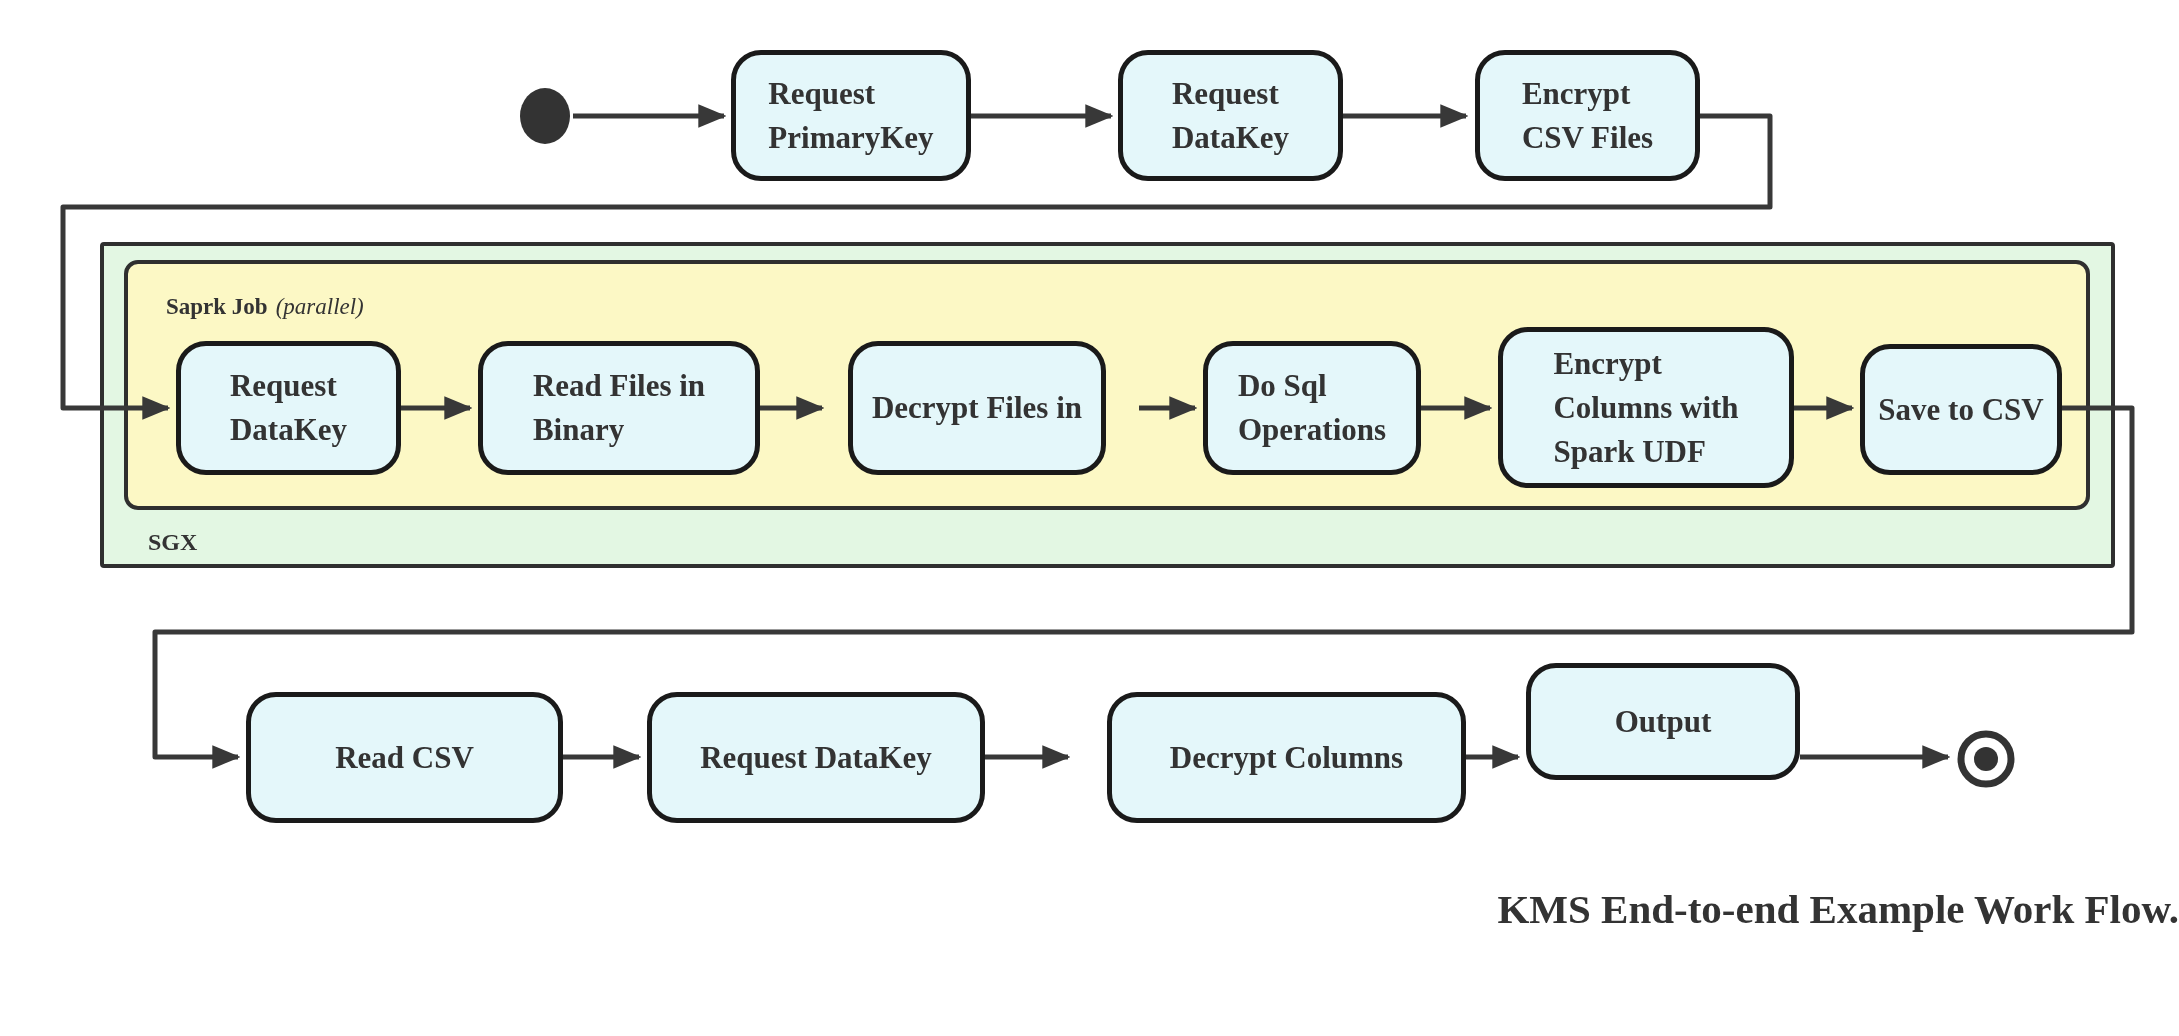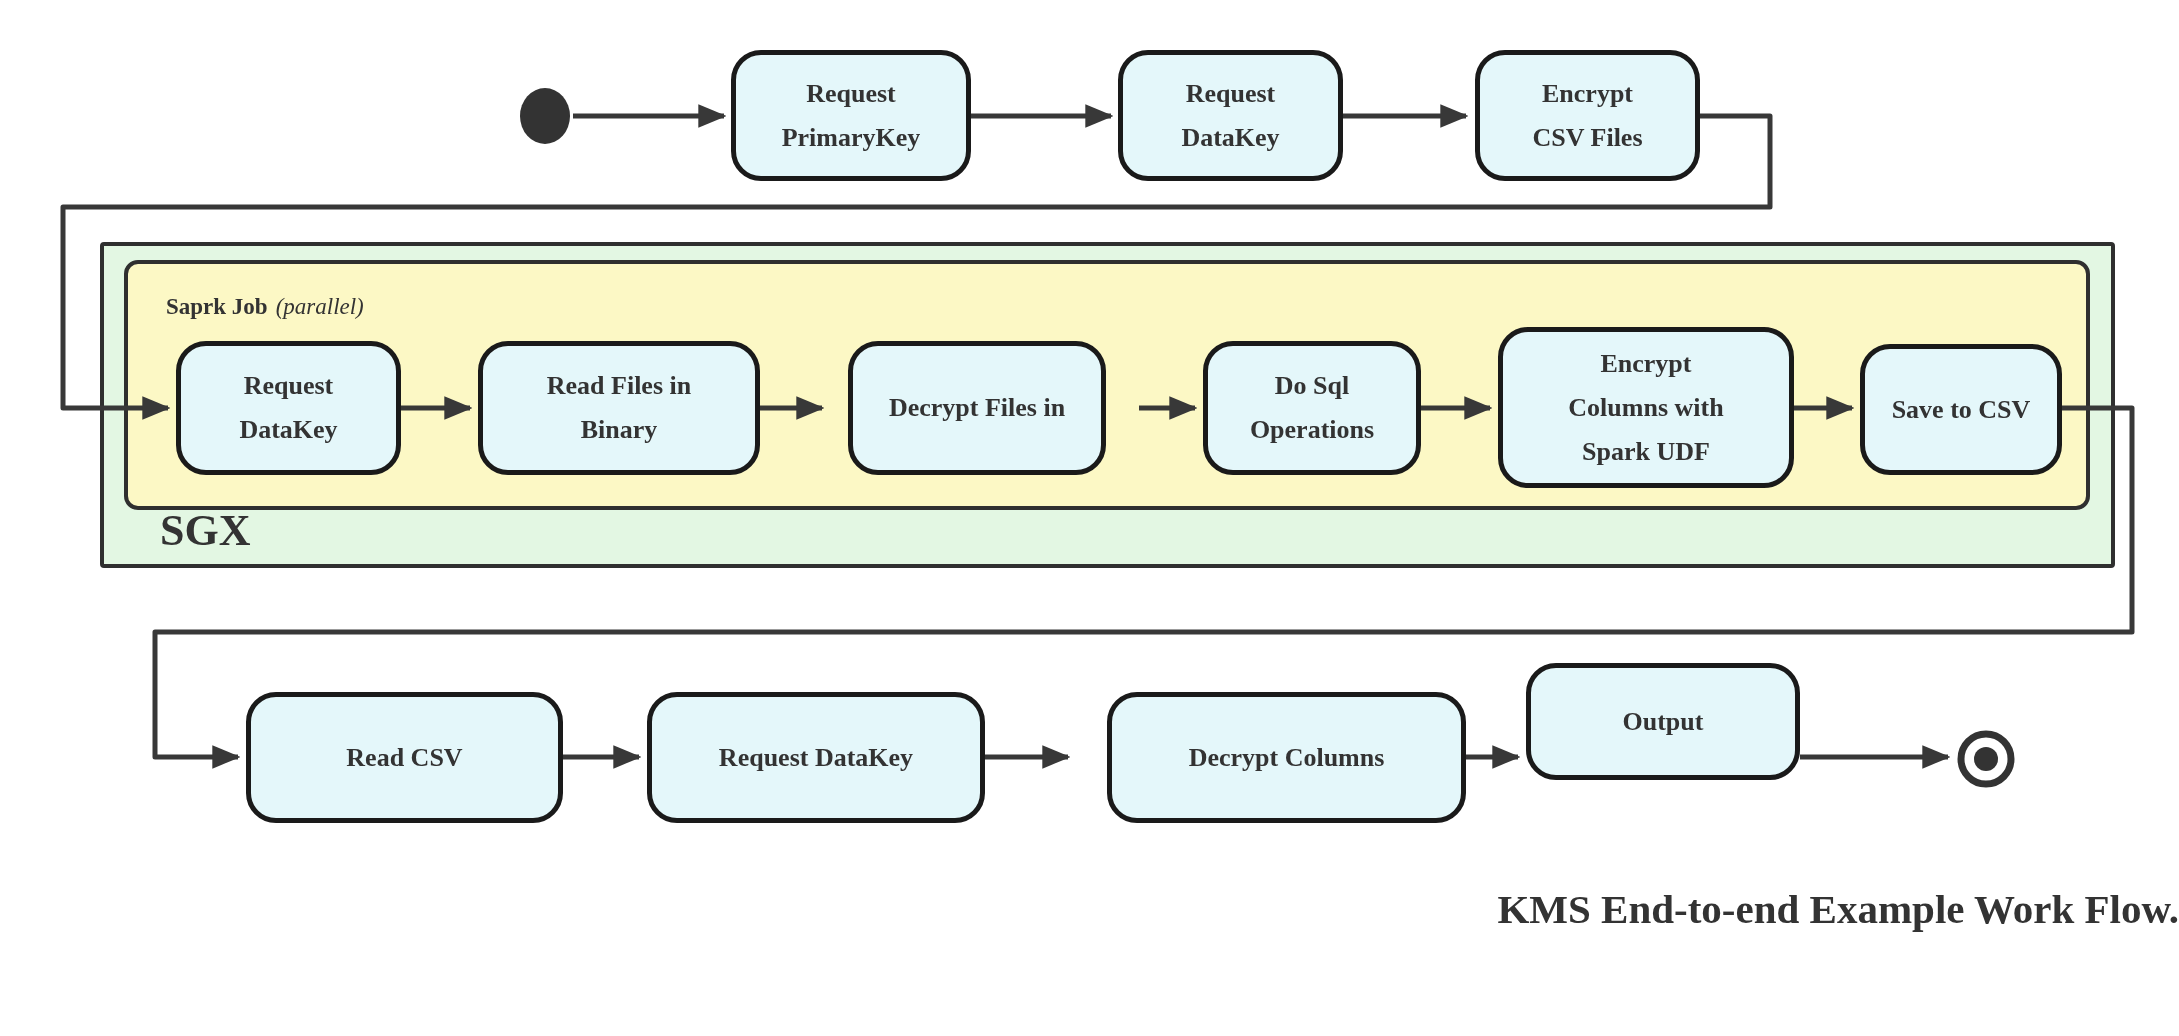--- a/index.html
+++ b/index.html
@@ -31,22 +31,22 @@
     z-index:1;
   }
   .spark{
     left:124px;top:260px;width:1966px;height:250px;
     background:var(--spark-fill);
     border:4px solid var(--spark-border);
     border-radius:14px;
     z-index:2;
   }
   .sgx-label{
-    position:absolute;left:56px;bottom:8px;
-    font-size:44px;font-weight:bold;color:var(--text-color);
+    position:absolute;left:44px;bottom:8px;
+    font-size:24px;font-weight:bold;color:var(--text-color);
   }
   .spark-label{
     position:absolute;left:38px;top:30px;
     font-size:23px;color:var(--text-color);
   }
   .spark-label .bold{font-weight:bold;}
   .spark-label .ital{font-style:italic;font-weight:normal;margin-left:8px;}
   svg.wires{
     position:absolute;left:0;top:0;width:2179px;height:1036px;
     z-index:3;
@@ -63,22 +63,21 @@
   .end-inner{fill:var(--start-end-color);}
   .node{
     position:absolute;
     background:var(--node-fill);
     border:5px solid var(--node-border);
     border-radius:30px;
     display:flex;align-items:center;justify-content:center;
     z-index:4;
   }
   .node-label{
-    text-align:center;
-    font-size:26px;font-weight:bold;
+    font-size:31px;font-weight:bold;
     line-height:44px;
     color:var(--text-color);
   }
   .caption{
     position:absolute;left:0;top:885px;width:100%;
     padding-left:92px;
     text-align:right;
     font-size:41px;font-weight:bold;
     color:var(--text-color);
     z-index:5;

